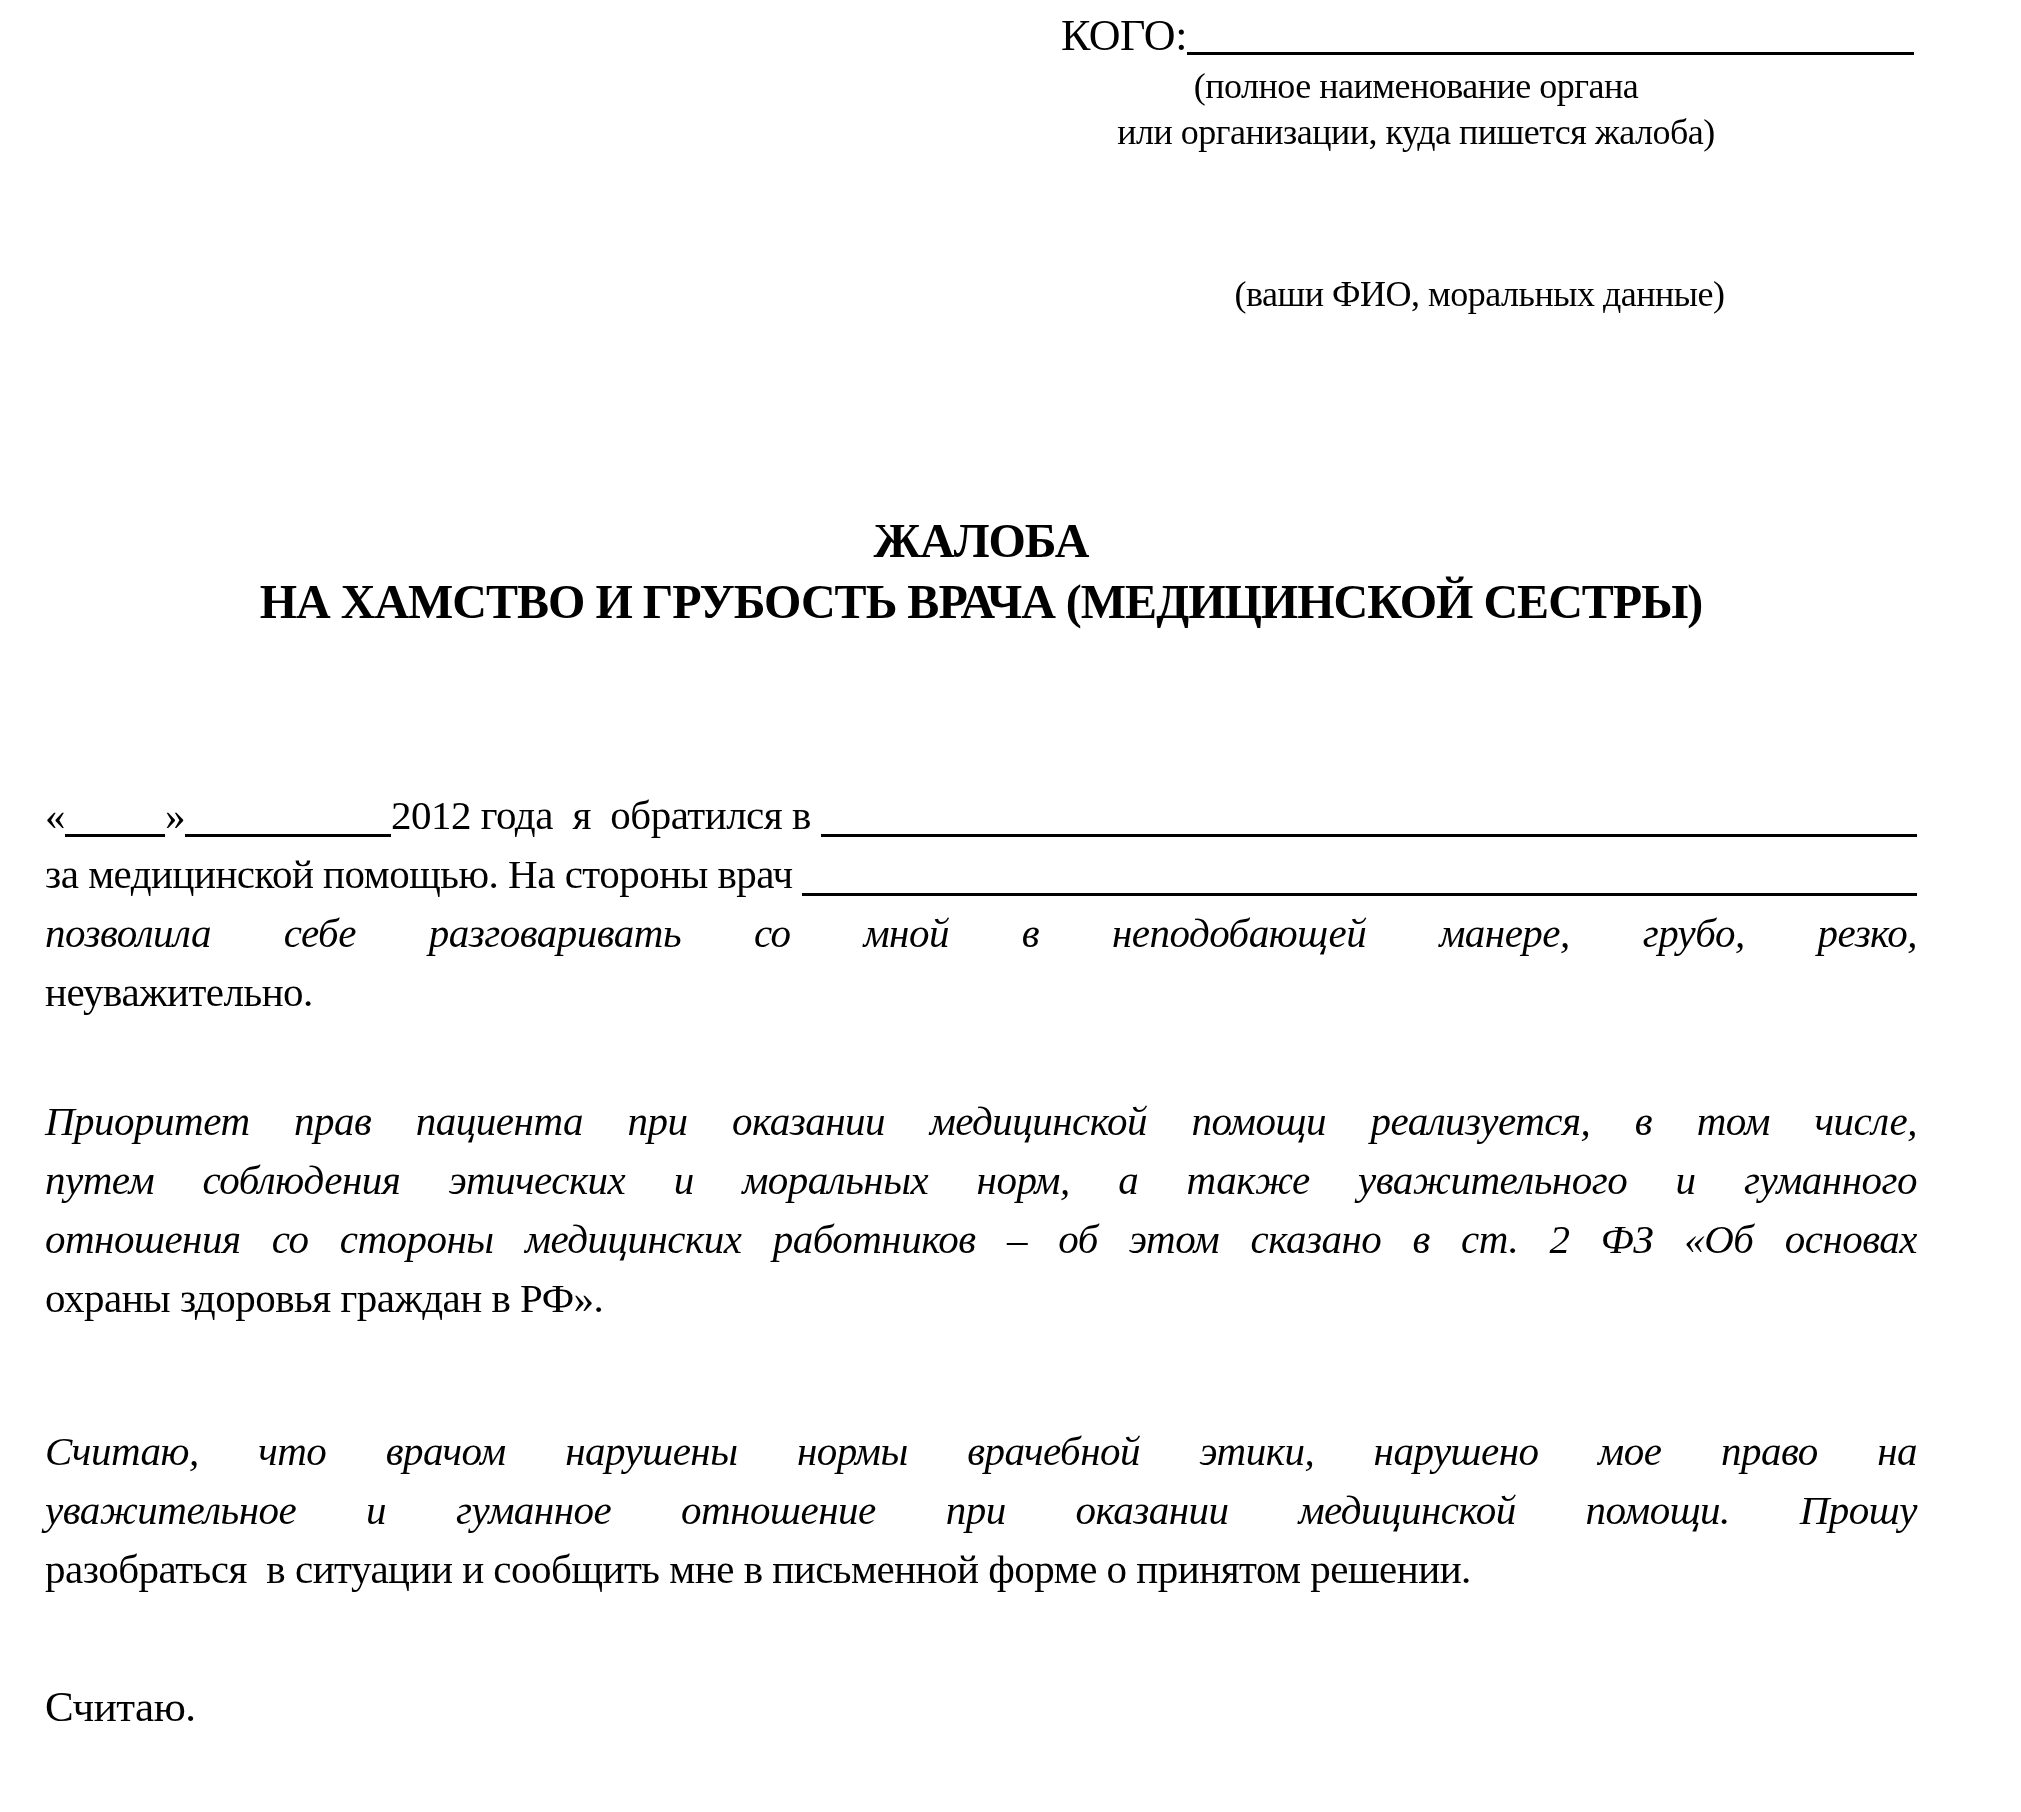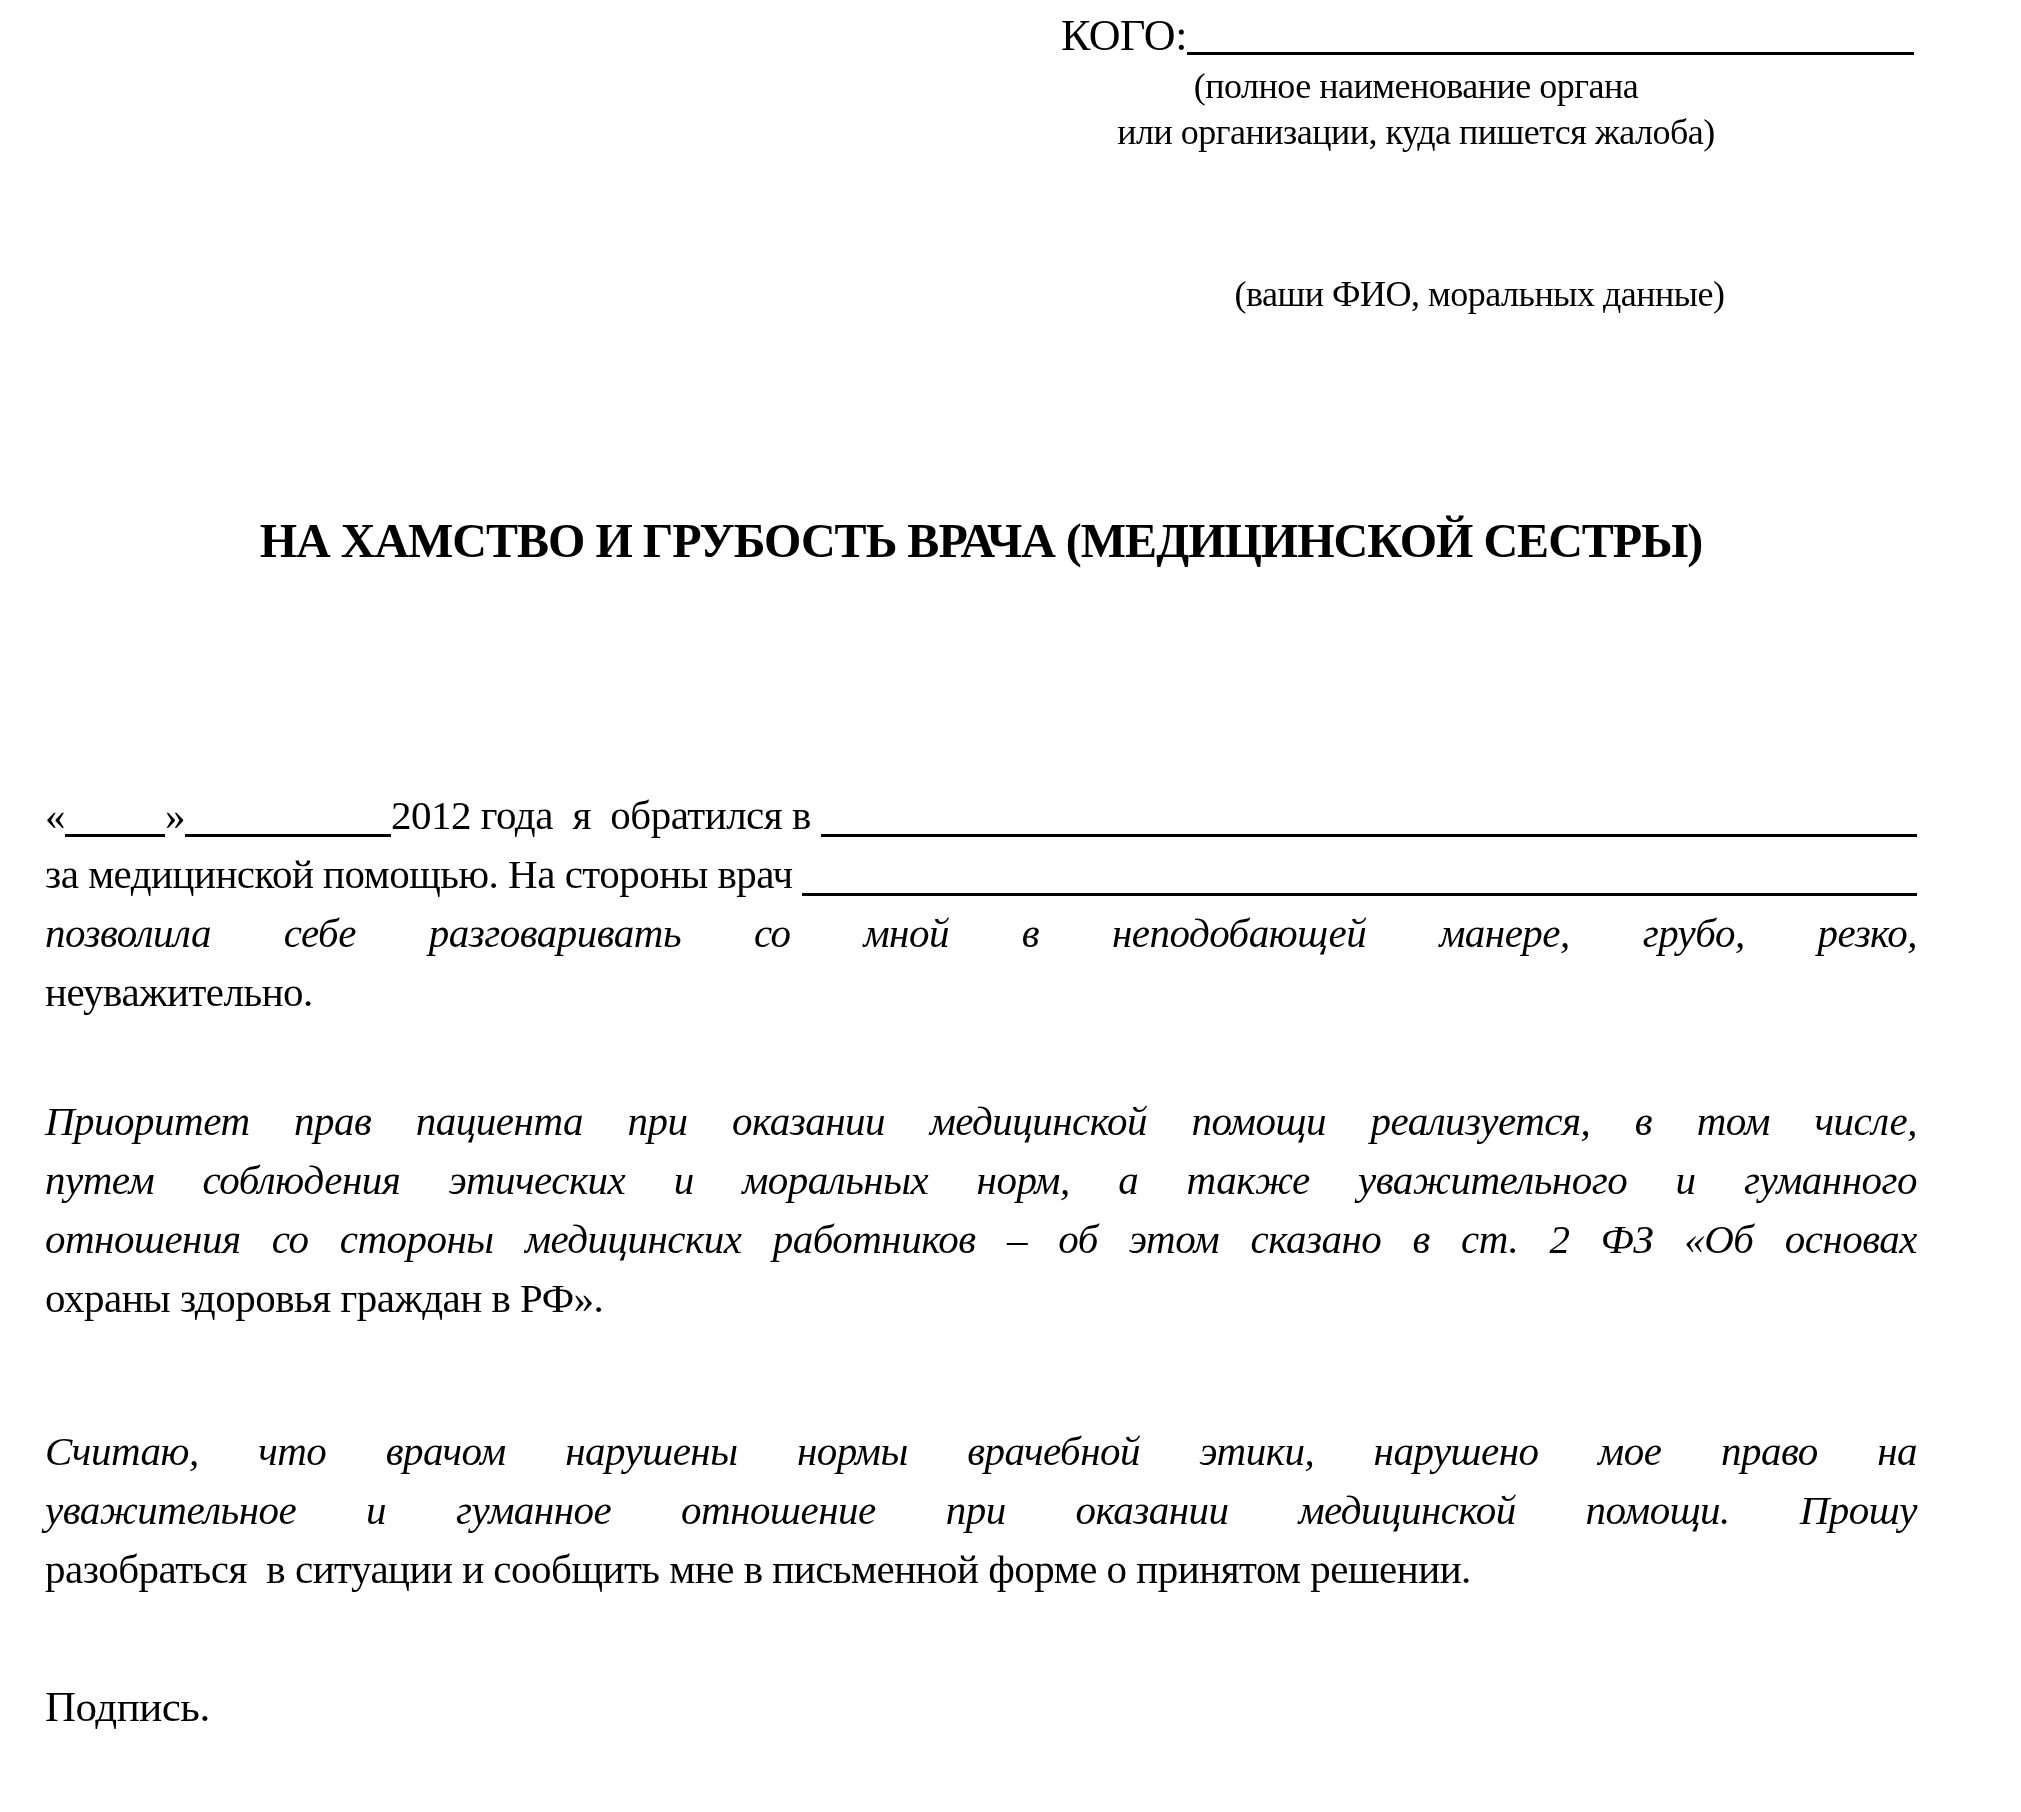--- a/index.html
+++ b/index.html
@@ -101,20 +101,21 @@
     </div>
     <div class="addr-caption">(полное наименование органа</div>
     <div class="addr-caption">или организации, куда пишется жалоба)</div>
   </div>
 
   <div class="addr-block addr-otkogo">
     <div class="addr-caption">(ваши ФИО, моральных данные)</div>
   </div>
 
   <div class="title-block">
+    <div>ЖАЛОБА</div>
     <div>НА ХАМСТВО И ГРУБОСТЬ ВРАЧА (МЕДИЦИНСКОЙ СЕСТРЫ)</div>
   </div>
 
   <div class="para p1">
     <div class="line flexline">
       <span class="pre">«</span>
       <span class="blank w105"></span>
       <span class="pre">»</span>
       <span class="blank w215"></span>
       <span class="pre">2012 года  я  обратился в </span>
@@ -135,17 +136,17 @@
     <div class="line">охраны здоровья граждан в РФ».</div>
   </div>
 
   <div class="para p3">
     <div class="line just">Считаю, что врачом нарушены нормы врачебной этики, нарушено мое право на</div>
     <div class="line just">уважительное и гуманное отношение при оказании медицинской помощи. Прошу</div>
     <div class="line pre">разобраться  в ситуации и сообщить мне в письменной форме о принятом решении.</div>
   </div>
 
   <div class="footer">
-    <div>Подпись.</div>
+    <div>Считаю.</div>
   </div>
 
 </div>
 
 
 </body></html>

